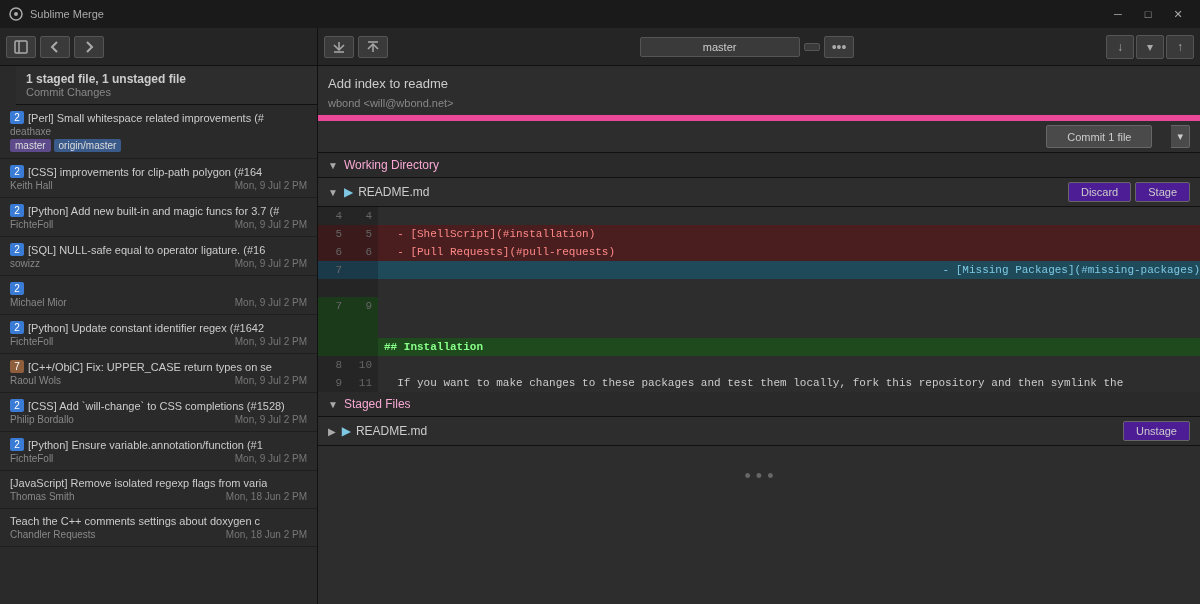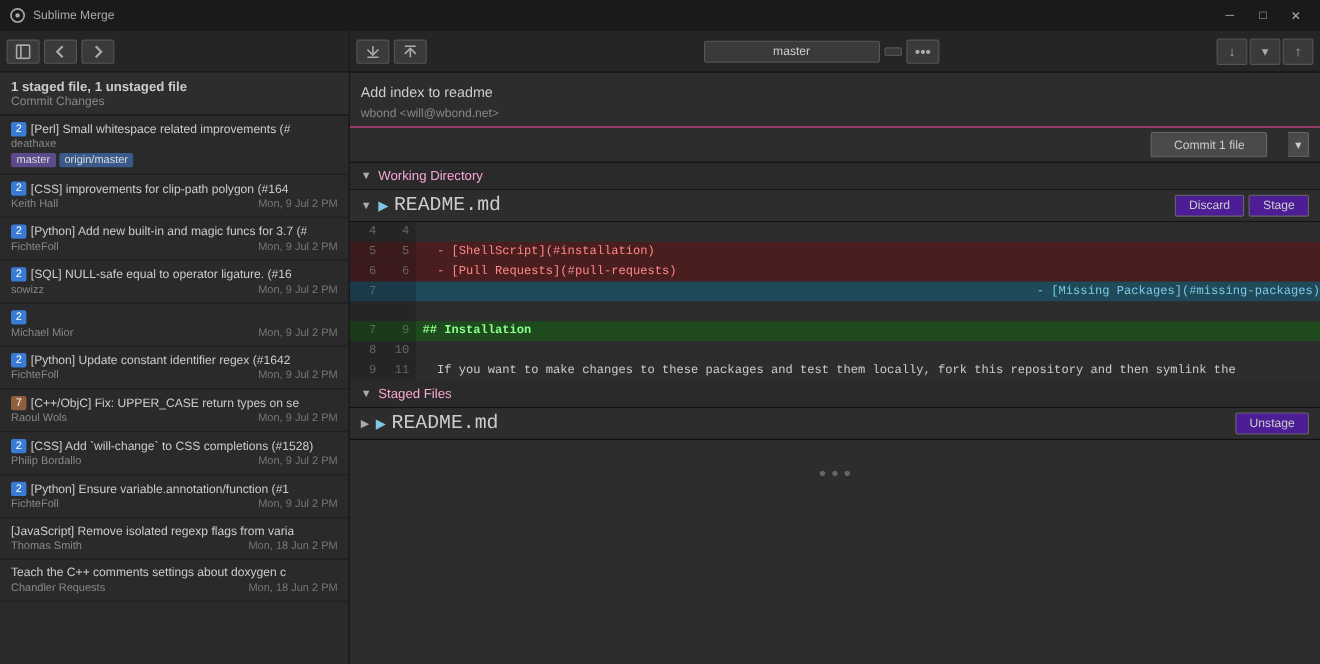--- a/index.html
+++ b/index.html
@@ -92,20 +92,21 @@
       display: flex;
       align-items: center;
       justify-content: center;
     }
     .toolbar-btn svg { width: 14px; height: 14px; }
 
     .commit-header {
       background: #2d2d2d;
       padding: 6px 10px;
       border-bottom: 1px solid #111;
+      margin-left: 16px;
     }
     .commit-header-title {
       font-size: 12px;
       color: #ccc;
       font-weight: bold;
     }
     .commit-header-sub {
       font-size: 11px;
       color: #888;
     }
@@ -245,21 +246,21 @@
       border-radius: 2px;
       display: flex;
       align-items: center;
       justify-content: center;
       font-size: 12px;
     }
 
     
     .commit-msg-area {
       padding: 6px 10px 0 10px;
-      border-bottom: 1px solid #ec4899;
+      border-bottom: 6px solid #ec4899;
     }
     .commit-msg-input {
       width: 100%;
       background: #2d2d2d;
       border: none;
       color: #ccc;
       font-size: 13px;
       outline: none;
       padding: 4px 0;
       font-family: inherit;
@@ -340,23 +341,22 @@
       color: #aaa;
       font-size: 10px;
     }
     .file-header-icon {
       margin-right: 5px;
       color: #7ec8e3;
       font-size: 12px;
     }
     .file-header-name {
       flex: 1;
-      font-size: 18px;
-      color: #ccc;
-      font-family: Liberation Mono, monospace;
+      font-size: 12px;
+      color: #ccc;
     }
     .file-action-btn {
       background: #4c1d95;
       border: 1px solid #666;
       color: #ccc;
       padding: 3px 12px;
       cursor: pointer;
       font-size: 11px;
       border-radius: 2px;
       margin-left: 4px;
@@ -693,21 +693,21 @@
             <span class="line-num"></span>
             <span class="line-num"></span>
           </div>
           <div class="line-content"></div>
         </div>
         <div class="diff-line added">
           <div class="line-nums" style="background:#1a3a1a;">
             <span class="line-num">7</span>
             <span class="line-num">9</span>
           </div>
-          <div class="line-content" style="background:#1e4a1e; color:#8f8; font-weight:bold;">## Installation</div>
+          <div class="line-content" style="background:#1e4a1e; color:#8f8; font-weight:bold;margin-top:41px;">## Installation</div>
         </div>
         <div class="diff-line context">
           <div class="line-nums">
             <span class="line-num">8</span>
             <span class="line-num">10</span>
           </div>
           <div class="line-content"></div>
         </div>
         <div class="diff-line context">
           <div class="line-nums">

